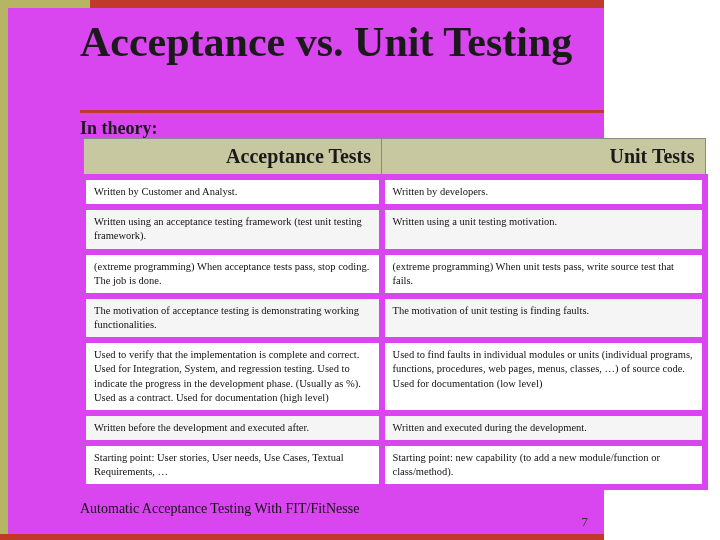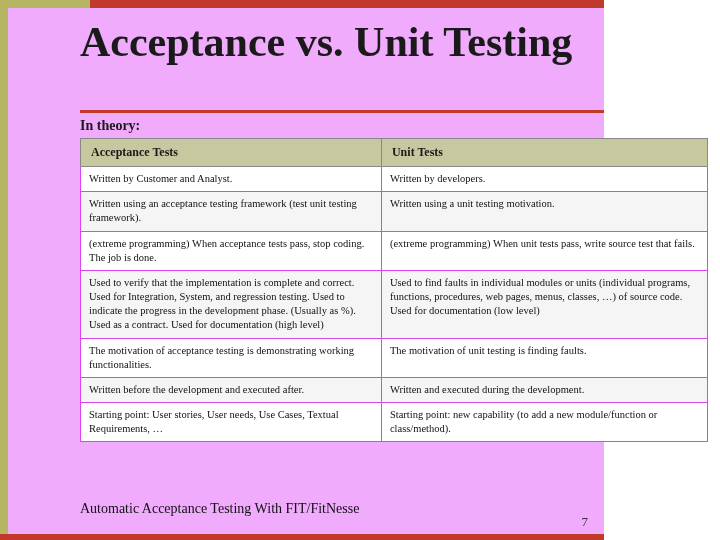--- a/index.html
+++ b/index.html
@@ -8,21 +8,21 @@
       background: #ffffff;
       width: 720px;
       height: 540px;
       overflow: hidden;
       position: relative;
     }
 
     .slide {
       width: 604px;
       height: 540px;
-      background: #f0abfc;
+      background: #d946ef;
       position: relative;
       padding: 17px;
     }
 
     
     .top-bars {
       position: absolute;
       top: 0;
       left: 0;
       right: 0;
@@ -73,57 +73,57 @@
       right: 0;
       height: 3px;
       background: #c0392b;
     }
 
     
     .in-theory {
       position: absolute;
       top: 118px;
       left: 80px;
-      font-size: 14px;
+      font-size: 18px;
       font-weight: bold;
       color: #1a1a1a;
     }
 
     
     .comparison-table {
       position: absolute;
       top: 138px;
       left: 80px;
       right: 12px;
       border-collapse: collapse;
       width: calc(720px - 92px);
       font-size: 11px;
     }
 
     .comparison-table th {
       background: #c8c8a0;
       border: 1px solid #888;
       padding: 6px 10px;
-      text-align: left;
-      font-size: 12px;
+      text-align: right;
+      font-size: 20px;
       font-weight: bold;
       color: #1a1a1a;
     }
 
     .comparison-table th.left-header {
       width: 48%;
     }
 
     .comparison-table th.right-header {
       width: 52%;
       background: #c8c8a0;
     }
 
     .comparison-table td {
-      border: 1px solid #d946ef;
+      border: 6px solid #d946ef;
       padding: 5px 8px;
       vertical-align: top;
       font-size: 10.5px;
       line-height: 1.35;
       color: #111;
     }
 
     .comparison-table tr:nth-child(even) td {
       background: #f5f5f5;
     }
@@ -206,28 +206,28 @@
         </tr>
         <tr>
           <td>Written using an acceptance testing framework (test unit testing framework).</td>
           <td>Written using a unit testing motivation.</td>
         </tr>
         <tr>
           <td>(extreme programming) When acceptance tests pass, stop coding. The job is done.</td>
           <td>(extreme programming) When unit tests pass, write source test that fails.</td>
         </tr>
         <tr>
+          <td>The motivation of acceptance testing is demonstrating working functionalities.</td>
+          <td>The motivation of unit testing is finding faults.</td>
+        </tr>
+        <tr>
           <td>Used to verify that the implementation is complete and correct. Used for Integration, System, and regression testing. Used to indicate the progress in the development phase. (Usually as %). Used as a contract. Used for documentation (high level)</td>
           <td>Used to find faults in individual modules or units (individual programs, functions, procedures, web pages, menus, classes, …) of source code. Used for documentation (low level)</td>
         </tr>
         <tr>
-          <td>The motivation of acceptance testing is demonstrating working functionalities.</td>
-          <td>The motivation of unit testing is finding faults.</td>
-        </tr>
-        <tr>
           <td>Written before the development and executed after.</td>
           <td>Written and executed during the development.</td>
         </tr>
         <tr>
           <td>Starting point: User stories, User needs, Use Cases, Textual Requirements, …</td>
           <td>Starting point: new capability (to add a new module/function or class/method).</td>
         </tr>
       </tbody>
   </table>
 

